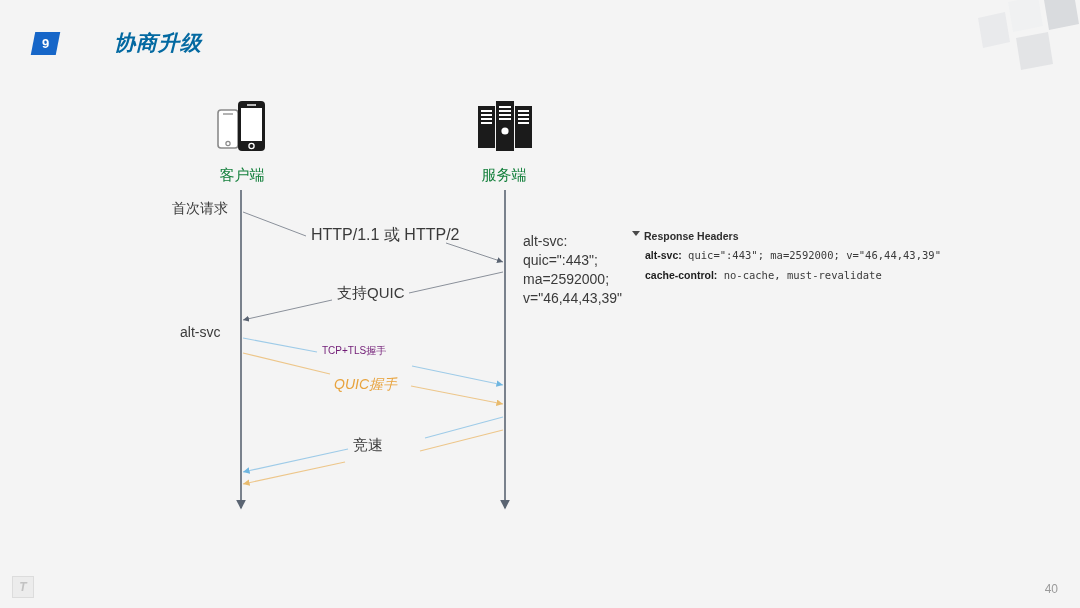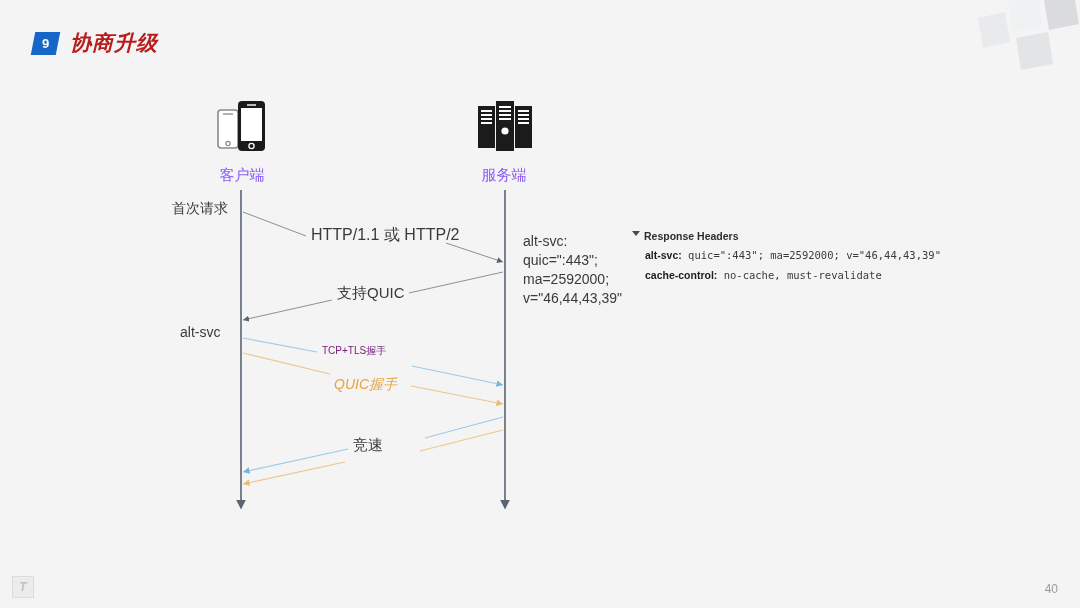--- a/index.html
+++ b/index.html
@@ -51,34 +51,35 @@
     display: flex;
     align-items: center;
     justify-content: center;
     transform: skewX(-11deg);
     letter-spacing: 0;
   }
   .badge span { transform: skewX(11deg); display:block; }
   .title {
     font-size: 21px;
     font-weight: bold;
-    color: #b91c1c;
+    color: #0369a1;
     letter-spacing: 1px;
     font-style: italic;
     white-space: nowrap;
+    margin-left: 44px;
   }
 
   
   .actor {
     position: absolute;
     text-align: center;
   }
   .actor-label {
     font-size: 15px;
-    color: #8b5cf6;
+    color: #15803d;
     margin-top: 6px;
     white-space: nowrap;
   }
   .actor-client { left: 196px; top: 98px; width: 92px; }
   .actor-server { left: 458px; top: 98px; width: 92px; }
 
   
   .seq {
     position: absolute;
     left: 0;

